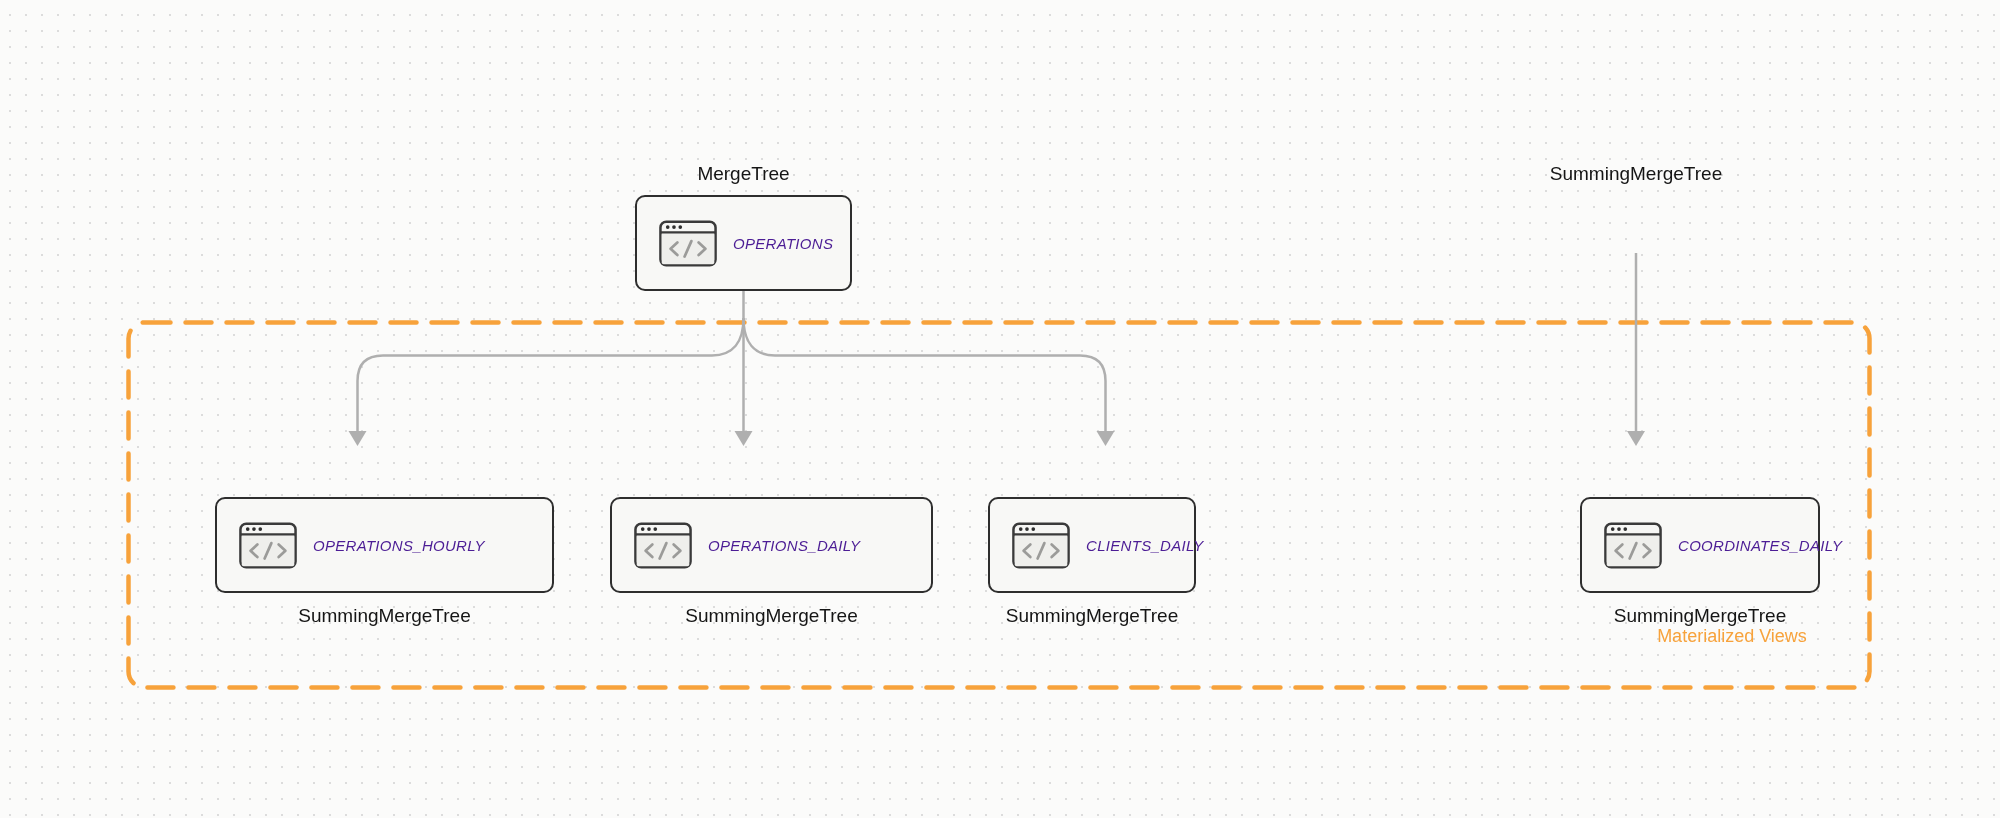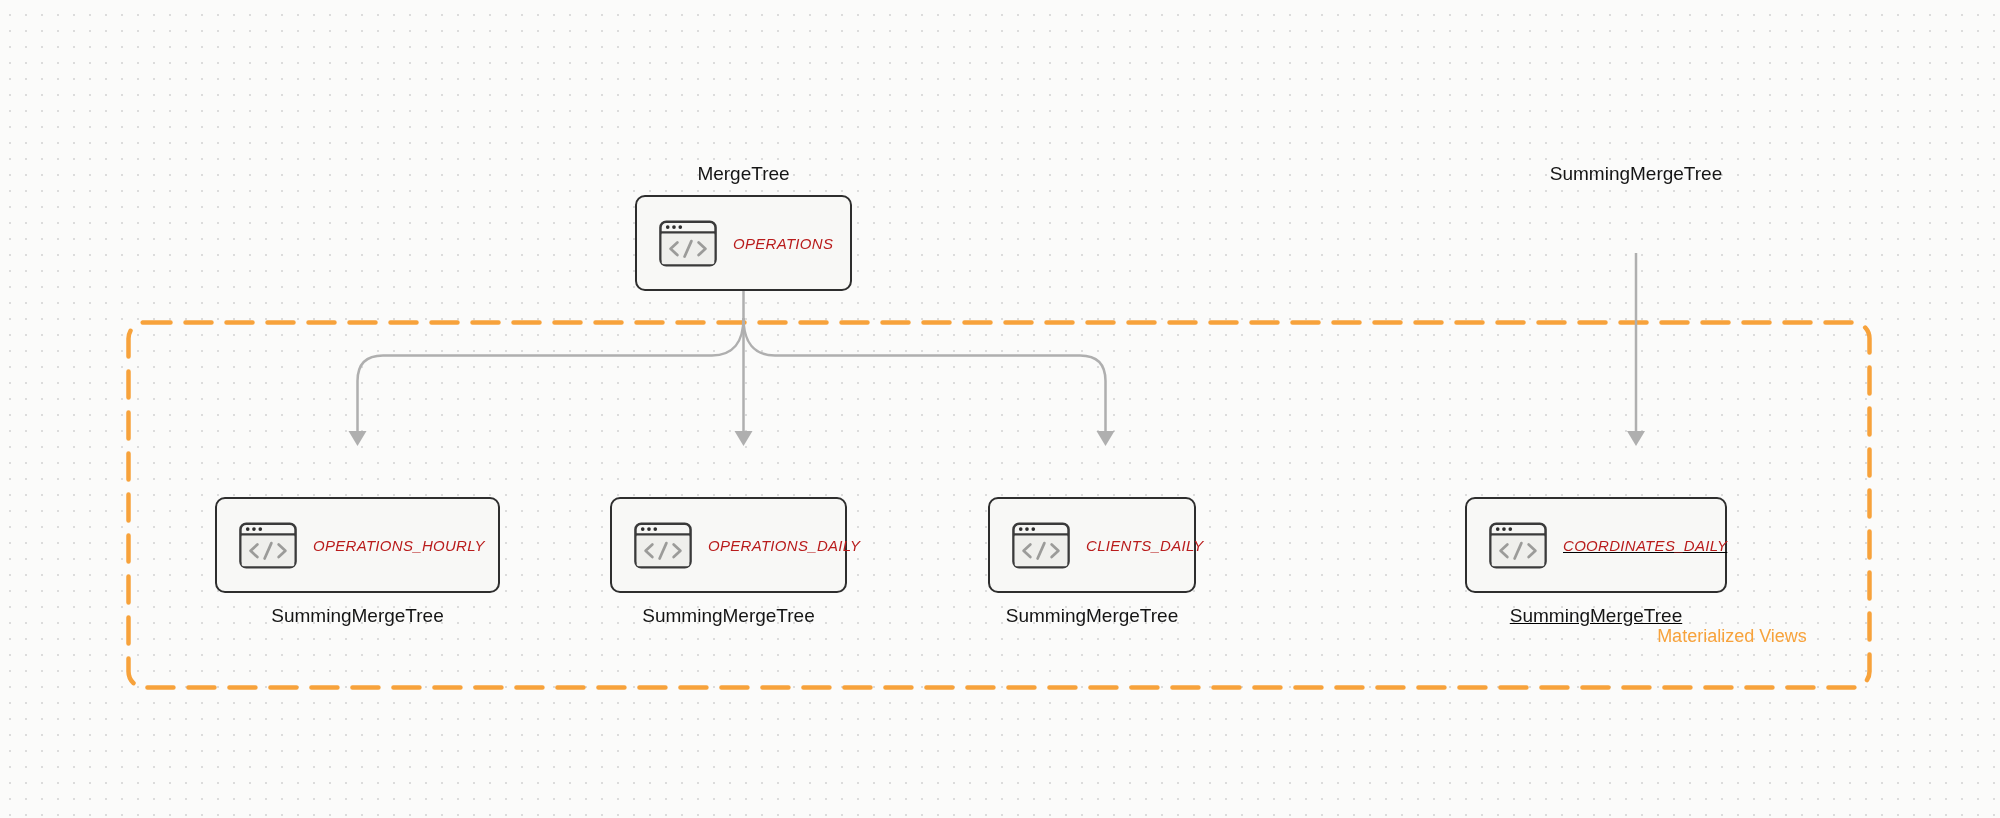--- a/index.html
+++ b/index.html
@@ -50,45 +50,45 @@
     align-items: center;
     padding-left: 22px;
     gap: 16px;
   }
 
   .node-title {
     font-style: italic;
     font-size: 15px;
     font-weight: 500;
     letter-spacing: 0.3px;
-    color: #b91c1c;
+    color: #4c1d95;
     white-space: nowrap;
   }
 
   .code-window-icon { flex: 0 0 auto; display: block; }
 
   .group-label {
     position: absolute;
     left: 1627px;
     top: 626px;
     width: 210px;
     font-size: 18px;
     font-weight: 500;
     color: #f7a23b;
     white-space: nowrap;
     text-align: center;
   }
 
   
   #node-operations           { left: 635px;  top: 120px; width: 217px; }
   #node-operation-collection { left: 1482px; top: 120px; width: 308px; }
-  #node-operations-hourly    { left: 215px;  top: 457px; width: 285px; }
-  #node-operations-daily     { left: 610px;  top: 457px; width: 237px; }
+  #node-operations-hourly    { left: 215px;  top: 457px; width: 339px; }
+  #node-operations-daily     { left: 610px;  top: 457px; width: 323px; }
   #node-clients-daily        { left: 988px;  top: 457px; width: 208px; }
-  #node-coordinates-daily    { left: 1465px; top: 457px; width: 262px; text-decoration: underline; }
+  #node-coordinates-daily    { left: 1580px; top: 457px; width: 240px; }
 </style>
 </head>
 <body>
 
 <div class="canvas">
 
   <svg class="edges-layer" width="2000" height="818" viewBox="0 0 2000 818">
 
     <rect x="128.5" y="322.5" width="1741" height="365" rx="16" fill="none" stroke="#f7a23b" stroke-width="4.5" stroke-dasharray="26 15" stroke-linecap="round"></rect>
 

